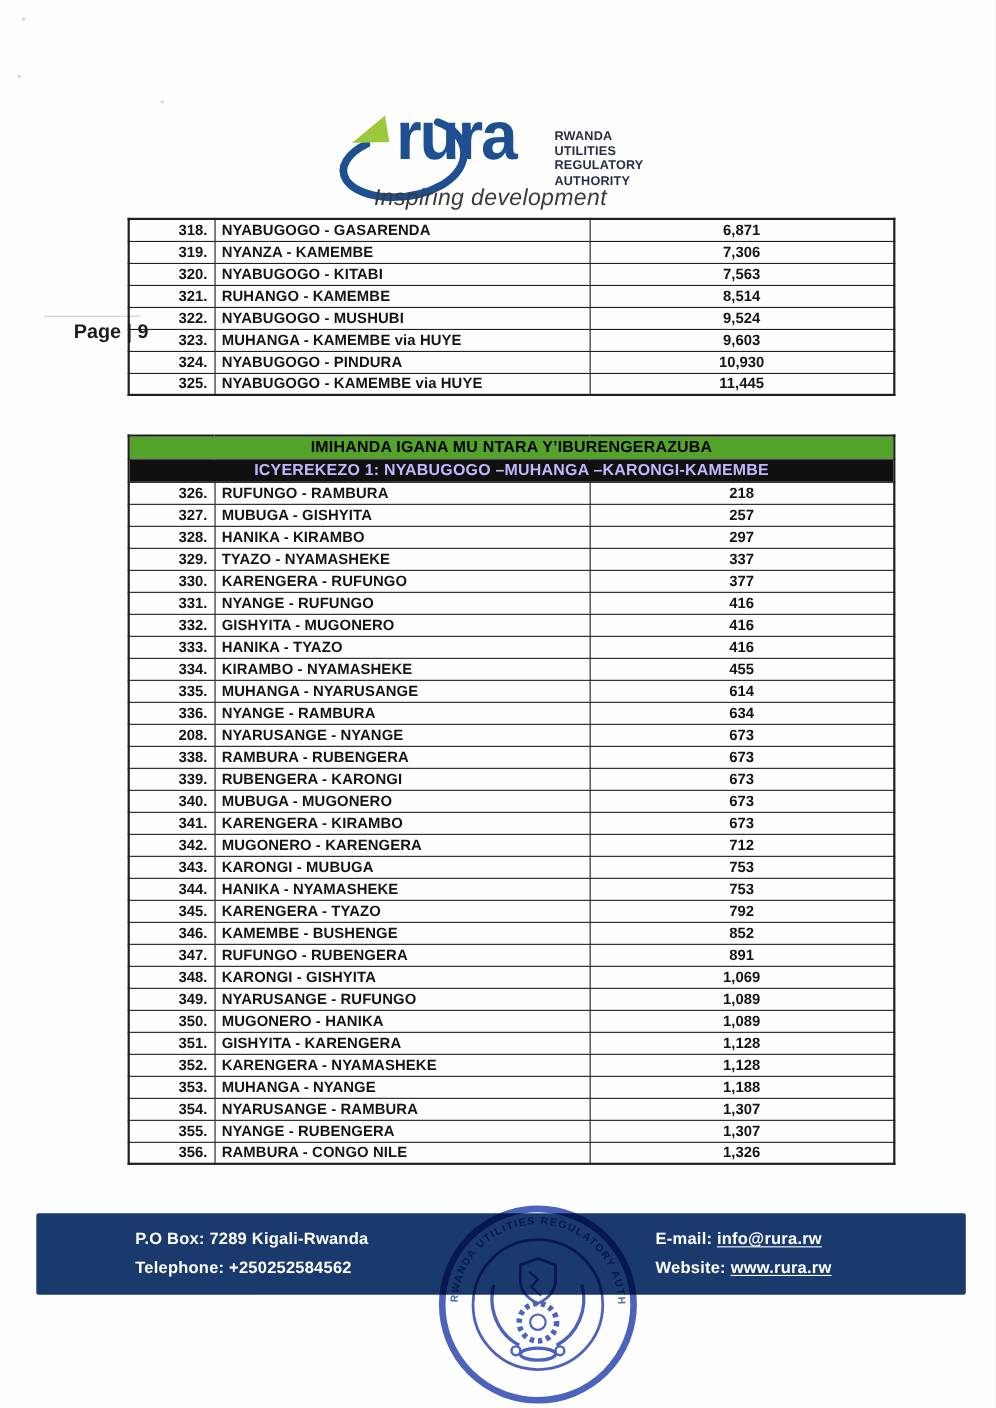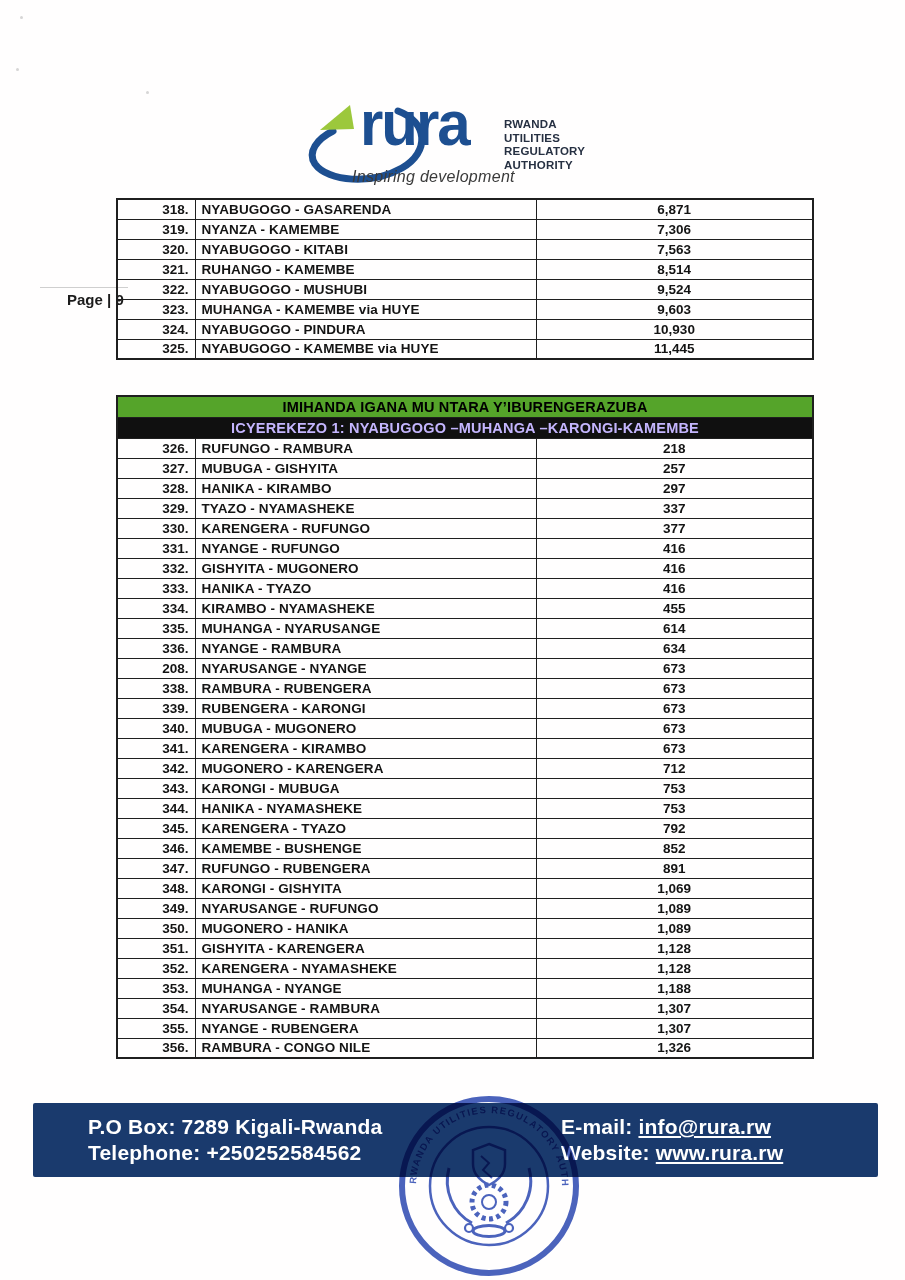--- a/index.html
+++ b/index.html
@@ -23,29 +23,29 @@
 
   
   .logo{position:absolute;left:300px;top:96px;width:340px;height:104px;}
   .logo-swoosh{position:absolute;left:0;top:6px;}
   .logo-brand{
     position:absolute;left:60px;top:-2px;
     font-size:60px;font-weight:bold;letter-spacing:-2px;color:var(--logo-blue);
     transform:scaleY(1.04);line-height:1;
   }
   .logo-tagline{
-    position:absolute;left:52px;top:72px;width:160px;
-    font-size:16px;font-style:italic;color:#3a3a3a;letter-spacing:.3px;white-space:nowrap;
+    position:absolute;left:40px;top:72px;width:160px;
+    font-size:21px;font-style:italic;color:#3a3a3a;letter-spacing:.3px;white-space:nowrap;
   }
   .logo-org{position:absolute;left:204px;top:22px;line-height:13.5px;}
   .logo-org div{font-size:11.5px;font-weight:bold;color:#263042;letter-spacing:.2px;}
 
   
   .page-rule{position:absolute;left:40px;top:287px;width:88px;height:1px;background:#cfcfcf;}
-  .page-label{position:absolute;left:67px;top:291px;font-size:15px;font-weight:bold;color:#1c1c1c;}
+  .page-label{position:absolute;left:67px;top:291px;font-size:18px;font-weight:bold;color:#1c1c1c;}
 
   
   table.fares{
     position:absolute;left:116px;width:696px;border-collapse:collapse;table-layout:fixed;
     border:2px solid var(--table-border);
   }
   table.fares td,table.fares th{border:1px solid var(--table-border);overflow:hidden;white-space:nowrap;}
   table.fares td{height:20px;font-size:13.5px;font-weight:bold;color:#141414;padding:0 6px;}
   .t1{top:198px;}
   .t2{top:395px;}
@@ -57,21 +57,21 @@
   th.hdr-green{background:var(--green-header-bg);color:#000000;border-bottom:1px solid #e8e8e8;}
   th.hdr-black{background:var(--black-header-bg);color:#c4b5fd;}
 
   
   .footer-bar{
     position:absolute;left:33px;top:1103px;width:845px;height:74px;
     background:var(--footer-bar-bg);border-radius:2px;color:#fff;
   }
   .footer-left{position:absolute;left:55px;top:11px;line-height:26px;}
   .footer-right{position:absolute;left:528px;top:11px;line-height:26px;}
-  .footer-bar .fline{font-size:21px;font-weight:bold;letter-spacing:.2px;white-space:nowrap;}
+  .footer-bar .fline{font-size:15px;font-weight:bold;letter-spacing:.2px;white-space:nowrap;margin-left:35px;}
   .flink{text-decoration:underline;text-underline-offset:2px;cursor:pointer;}
 
   
   .stamp{position:absolute;left:383px;top:1090px;mix-blend-mode:multiply;opacity:.92;}
   .stamp *{vector-effect:non-scaling-stroke;}
 </style>
 </head>
 <body>
 
 <div class="page">

